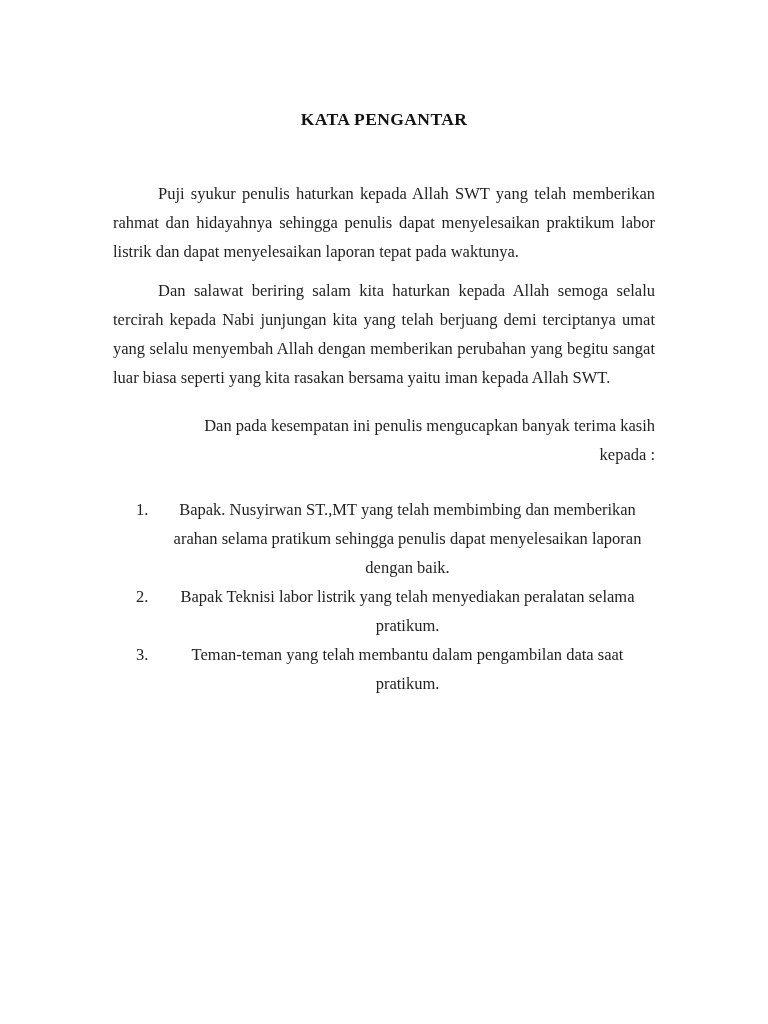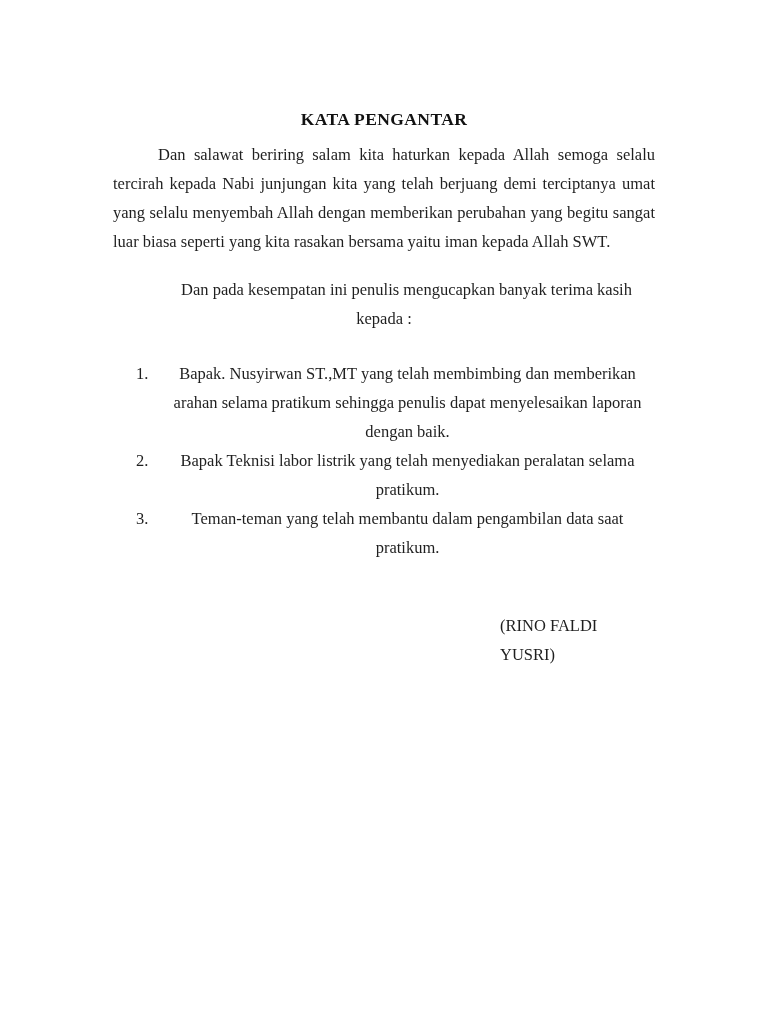--- a/index.html
+++ b/index.html
@@ -42,21 +42,21 @@
     text-align: justify;
   }
   .p3 {
     margin-top: -3px;
     text-indent: 45px;
     text-align: left;
   }
   .thanks-intro {
     margin-top: 19px;
     text-indent: 45px;
-    text-align: center;
+    text-align: right;
   }
   .ack-list {
     margin-top: 26px;
     padding-left: 23px;
   }
   .ack-item {
     display: flex;
     font-size: 16.5px;
     line-height: 29px;
   }
@@ -85,20 +85,21 @@
     line-height: 29px;
   }
 </style>
 </head>
 <body>
 
 <div class="page">
 
   <div class="doc-title">KATA PENGANTAR</div>
 
+  <div class="para p1">Puji syukur penulis haturkan kepada Allah SWT yang telah memberikan rahmat dan hidayahnya sehingga penulis dapat menyelesaikan praktikum labor listrik dan dapat menyelesaikan laporan tepat pada waktunya.</div>
 
   <div class="para p2">Dan salawat beriring salam kita haturkan kepada Allah semoga selalu tercirah kepada Nabi junjungan kita yang telah berjuang demi terciptanya umat yang selalu menyembah Allah dengan memberikan perubahan yang begitu sangat luar biasa seperti yang kita rasakan bersama yaitu iman kepada Allah SWT.</div>
 
 
   <div class="para thanks-intro">Dan pada kesempatan ini penulis mengucapkan banyak terima kasih kepada :</div>
 
   <div class="ack-list">
     <div class="ack-item">
       <span class="ack-num">1.</span>
       <div class="ack-text">Bapak. Nusyirwan ST.,MT yang telah membimbing dan memberikan arahan selama pratikum sehingga penulis dapat menyelesaikan laporan dengan baik.</div>

